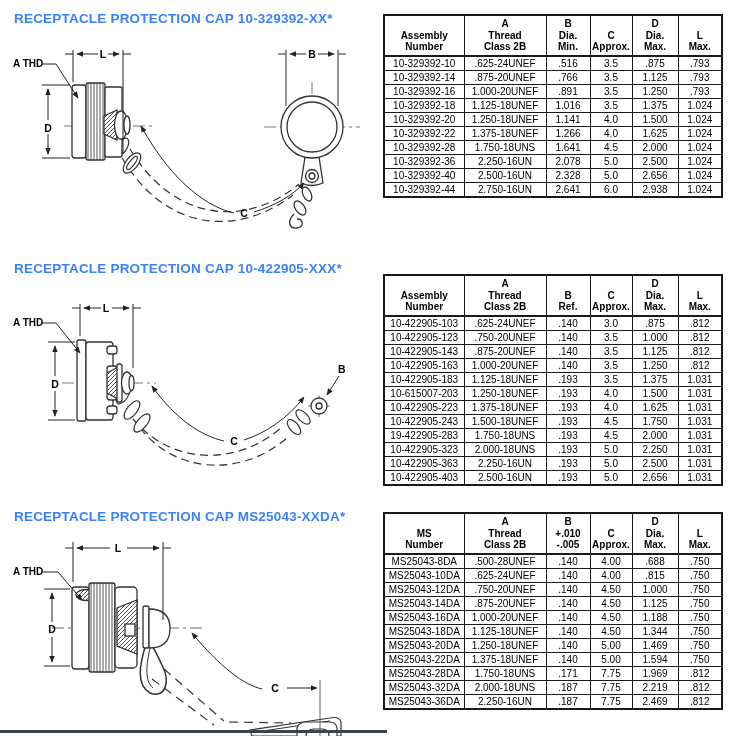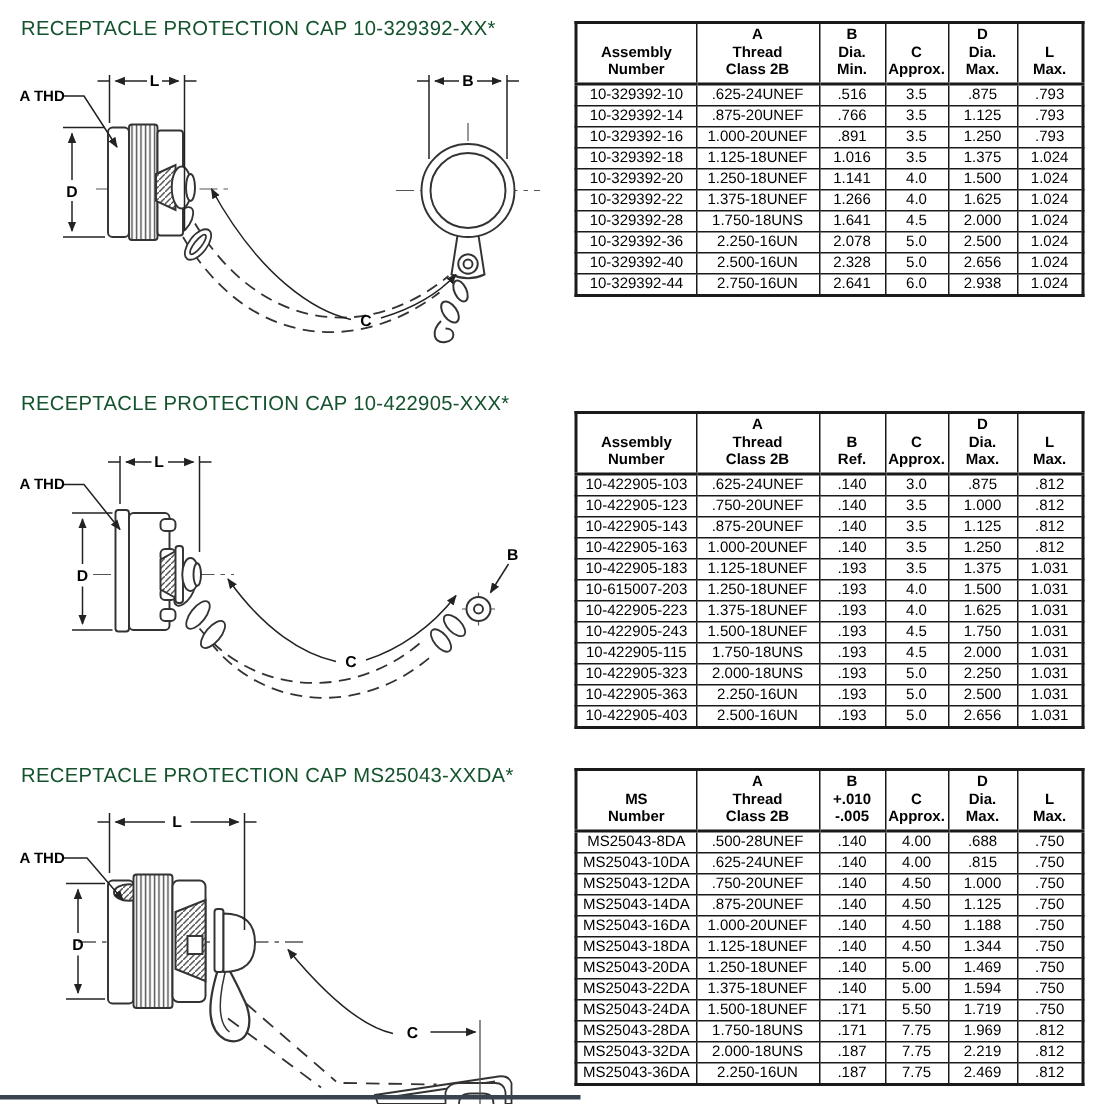--- a/index.html
+++ b/index.html
@@ -1,19 +1,19 @@
 <!DOCTYPE html>
 <html><head>
 <meta charset="utf-8">
 <style>
   html,body{margin:0;padding:0;background:#fff;}
   .page{position:relative;width:744px;height:736px;background:#fff;overflow:hidden;
         font-family:"Liberation Sans",sans-serif;color:#111;}
-  .sec-title{position:absolute;left:14px;margin:0;font-size:13.5px;font-weight:normal;
-             letter-spacing:.2px;white-space:nowrap;color:#14532d;}
+  .sec-title{position:absolute;left:14px;margin:0;font-size:13.5px;font-weight:bold;
+             letter-spacing:.2px;white-space:nowrap;color:#3b82f6;}
   #title1{top:11px}#title2{top:261px}#title3{top:509px}
   table.spec{position:absolute;left:383px;width:338px;border-collapse:collapse;
              table-layout:fixed;font-size:10px;text-align:center;color:#000;
              border:2px solid #1a1a1a;}
   #table1{top:14px}#table2{top:274px}#table3{top:512px}
   .spec th,.spec td{border:1px solid #1a1a1a;overflow:hidden;}
   .spec th{font-weight:bold;white-space:pre-line;line-height:11.5px;padding:2px 1px;
            vertical-align:bottom;border-bottom:2px solid #1a1a1a;}
   .spec td{height:13px;line-height:13px;padding:0 1px;font-weight:normal;}
   .diagram{position:absolute;}
@@ -383,21 +383,21 @@
         </tr>
         <tr>
           <td>10-422905-243</td>
           <td>1.500-18UNEF</td>
           <td>.193</td>
           <td>4.5</td>
           <td>1.750</td>
           <td>1.031</td>
         </tr>
         <tr>
-          <td>10-422905-115</td>
+          <td>19-422905-283</td>
           <td>1.750-18UNS</td>
           <td>.193</td>
           <td>4.5</td>
           <td>2.000</td>
           <td>1.031</td>
         </tr>
         <tr>
           <td>10-422905-323</td>
           <td>2.000-18UNS</td>
           <td>.193</td>
@@ -581,28 +581,20 @@
         </tr>
         <tr>
           <td>MS25043-22DA</td>
           <td>1.375-18UNEF</td>
           <td>.140</td>
           <td>5.00</td>
           <td>1.594</td>
           <td>.750</td>
         </tr>
         <tr>
-          <td>MS25043-24DA</td>
-          <td>1.500-18UNEF</td>
-          <td>.171</td>
-          <td>5.50</td>
-          <td>1.719</td>
-          <td>.750</td>
-        </tr>
-        <tr>
           <td>MS25043-28DA</td>
           <td>1.750-18UNS</td>
           <td>.171</td>
           <td>7.75</td>
           <td>1.969</td>
           <td>.812</td>
         </tr>
         <tr>
           <td>MS25043-32DA</td>
           <td>2.000-18UNS</td>

